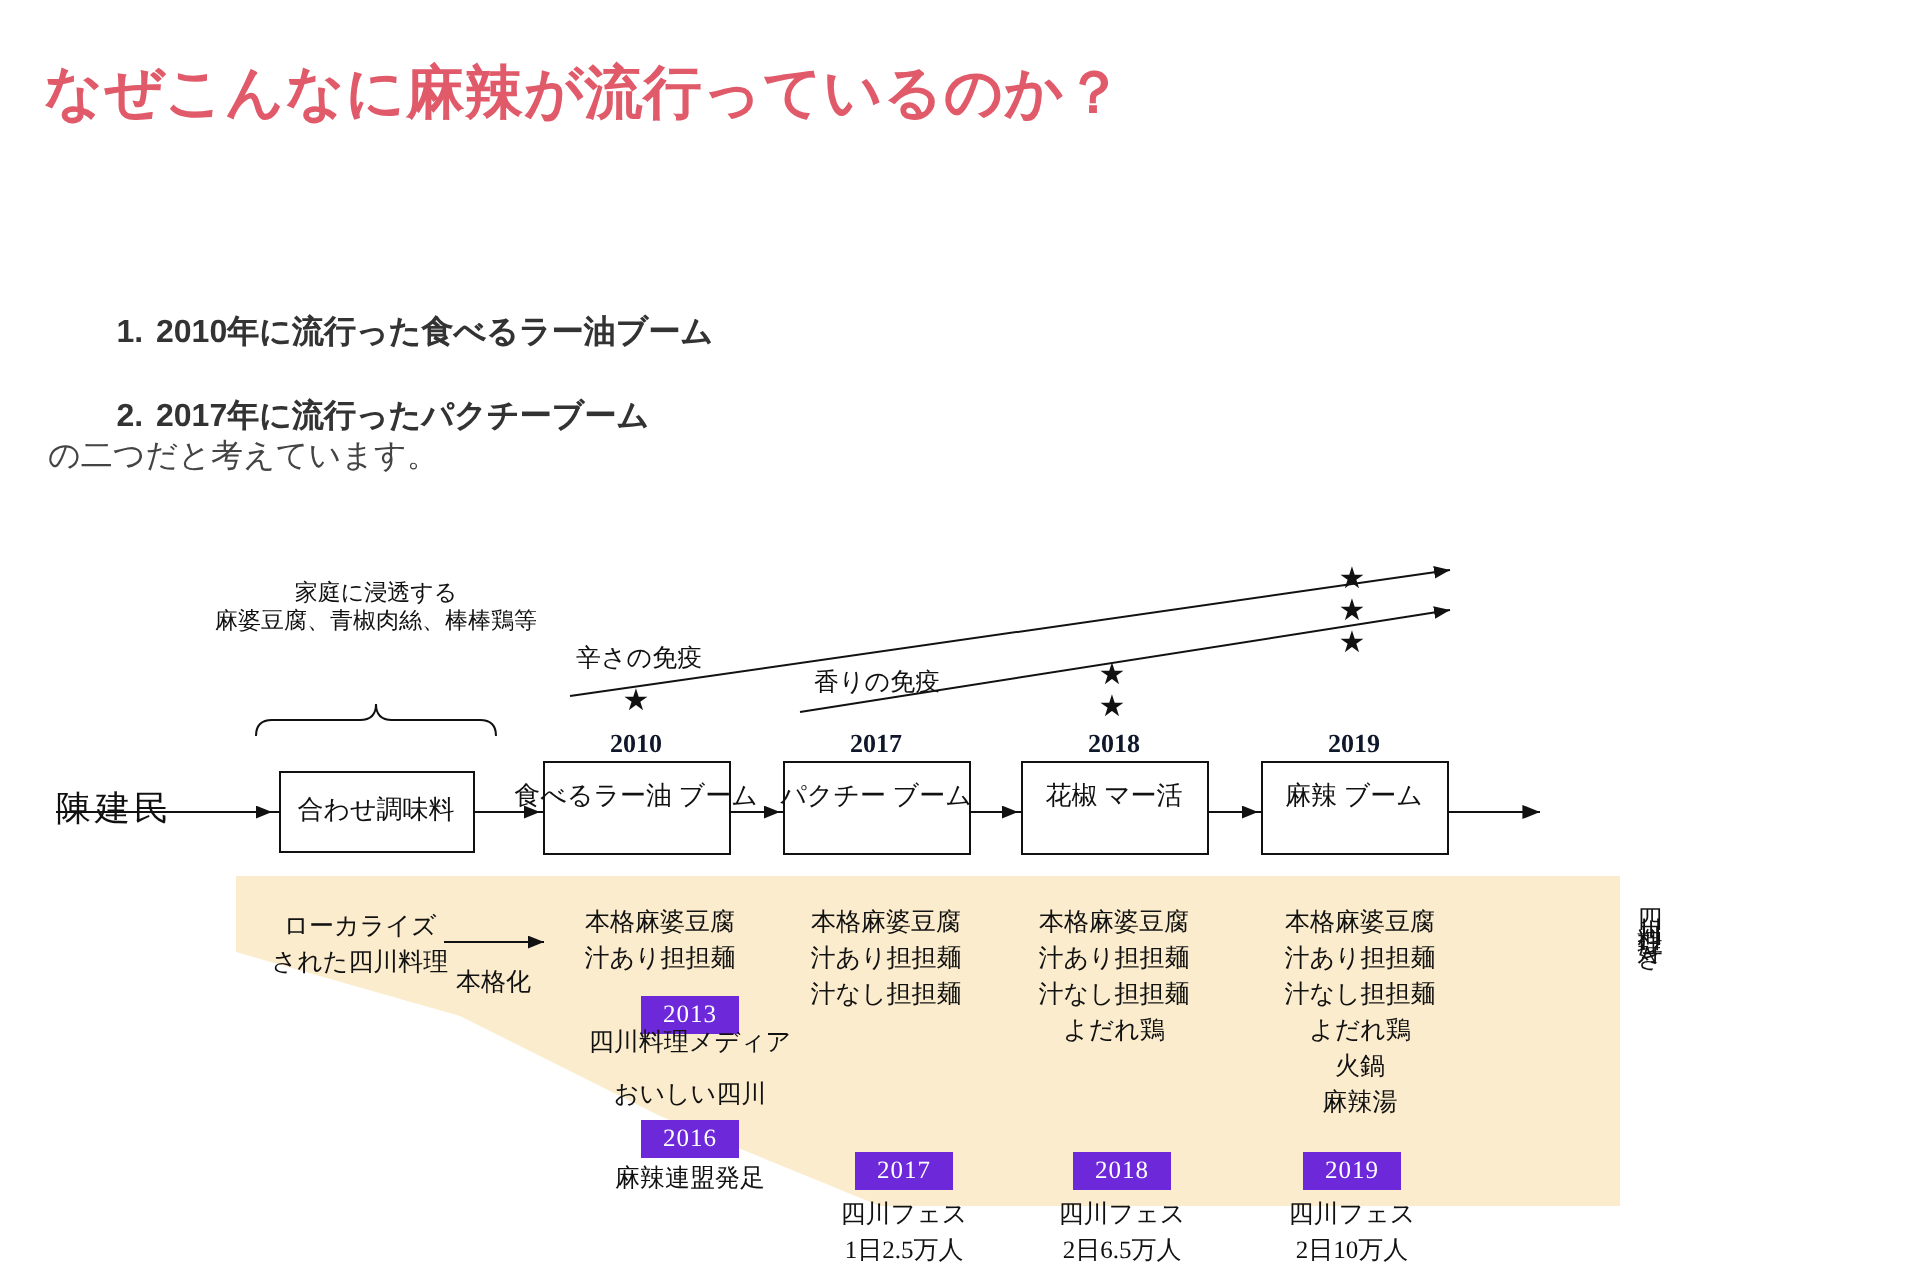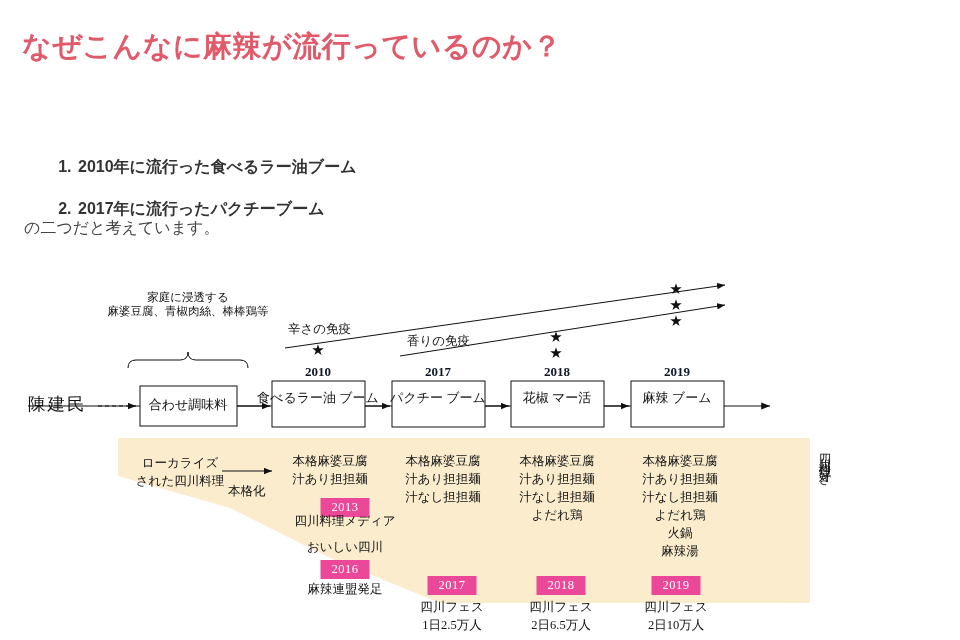--- a/index.html
+++ b/index.html
@@ -90,21 +90,21 @@
   .year {
     position: absolute;
     font-family: "Liberation Serif", serif;
     font-size: 13px;
     color: #0f172a;
     transform: translateX(-50%);
     font-weight: bold;
   }
   .chip {
     position: absolute;
-    background: #ec4899;
+    background: #6d28d9;
     color: #fff;
     font-family: "Liberation Serif", serif;
     font-size: 12.5px;
     padding: 2px 11px;
     transform: translateX(-50%);
     letter-spacing: 0.5px;
   }
   .vert {
     position: absolute;
     writing-mode: vertical-rl;

